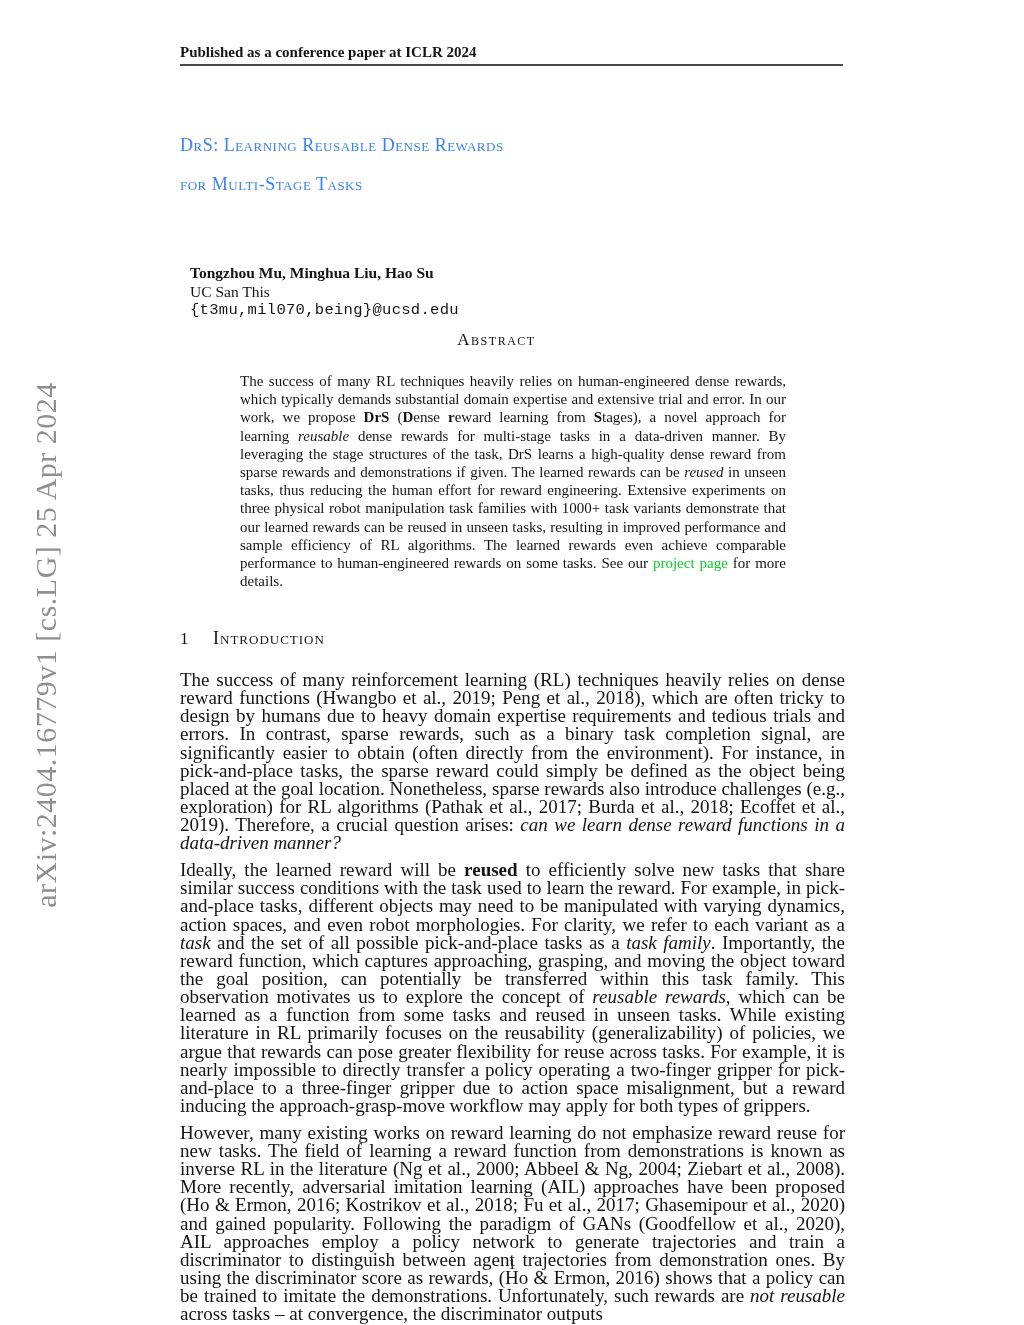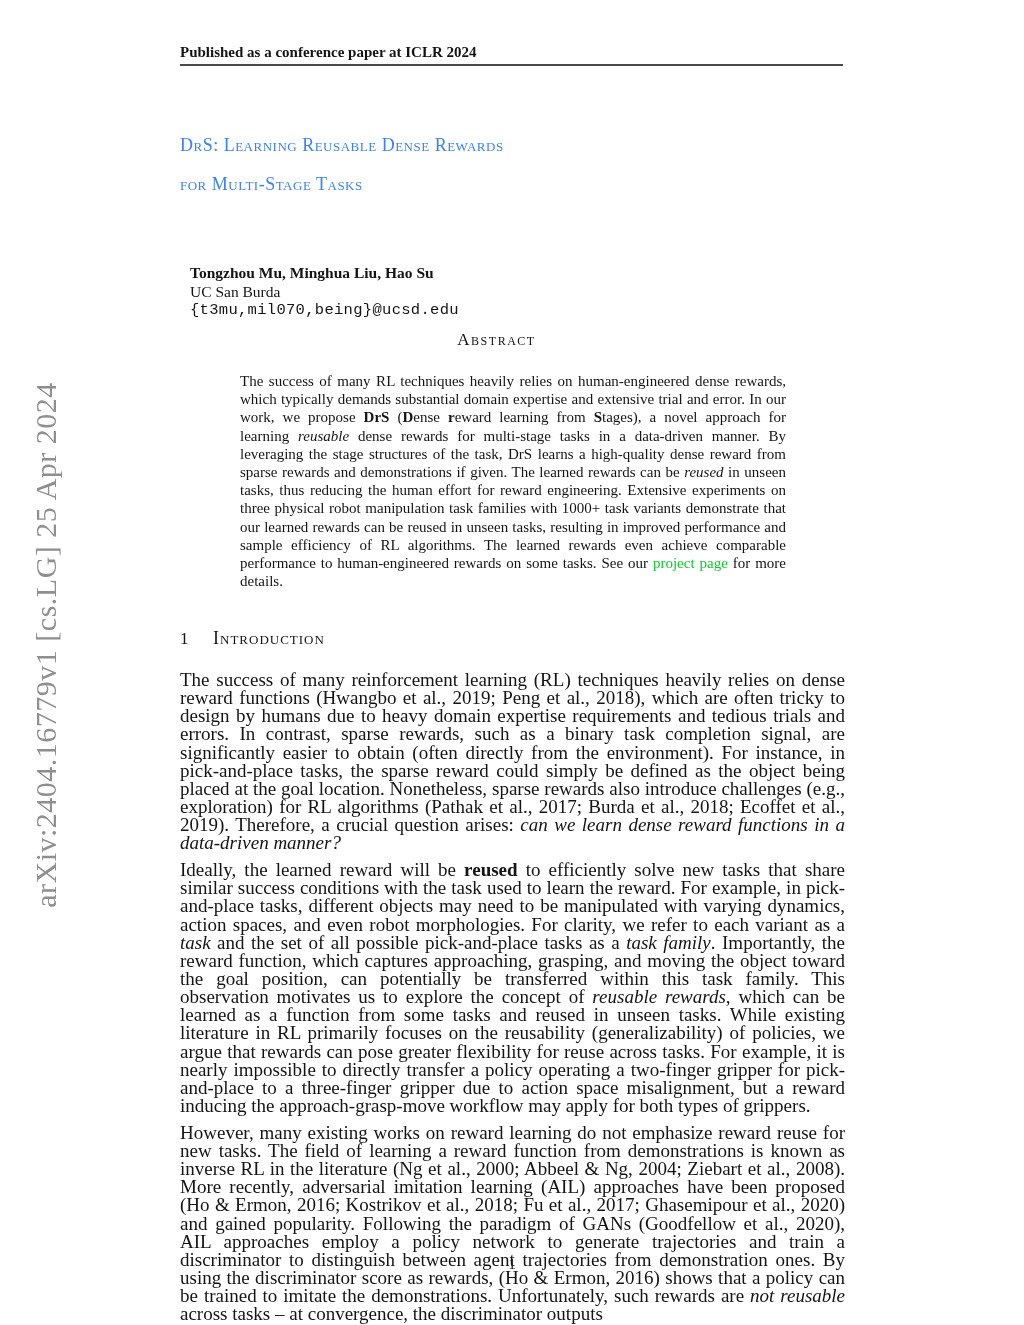--- a/index.html
+++ b/index.html
@@ -134,21 +134,21 @@
 
   <div class="arxiv-watermark">arXiv:2404.16779v1  [cs.LG]  25 Apr 2024</div>
 
   <div class="paper-title">
     <div>DrS: Learning Reusable Dense Rewards</div>
     <div>for Multi-Stage Tasks</div>
   </div>
 
   <div class="authors">
     <div class="names">Tongzhou Mu, Minghua Liu, Hao Su</div>
-    <div class="affil">UC San Burda</div>
+    <div class="affil">UC San This</div>
     <div class="email">{t3mu,mil070,being}@ucsd.edu</div>
   </div>
 
   <div class="abstract-heading">Abstract</div>
 
   <div class="abstract-body"><span>The success of many RL techniques heavily relies on human-engineered dense rewards, which typically demands substantial domain expertise and extensive trial and error. In our work, we propose </span><b>DrS</b><span> (</span><b>D</b><span>ense </span><b>r</b><span>eward learning from </span><b>S</b><span>tages), a novel approach for learning </span><i>reusable</i><span> dense rewards for multi-stage tasks in a data-driven manner. By leveraging the stage structures of the task, DrS learns a high-quality dense reward from sparse rewards and demonstrations if given. The learned rewards can be </span><i>reused</i><span> in unseen tasks, thus reducing the human effort for reward engineering. Extensive experiments on three physical robot manipulation task families with 1000+ task variants demonstrate that our learned rewards can be reused in unseen tasks, resulting in improved performance and sample efficiency of RL algorithms. The learned rewards even achieve comparable performance to human-engineered rewards on some tasks. See our </span><a class="link" href="#">project page</a><span> for more details.</span></div>
 
   <div class="section-heading">
     <span class="sec-num">1</span><span class="sec-title">Introduction</span>
   </div>

